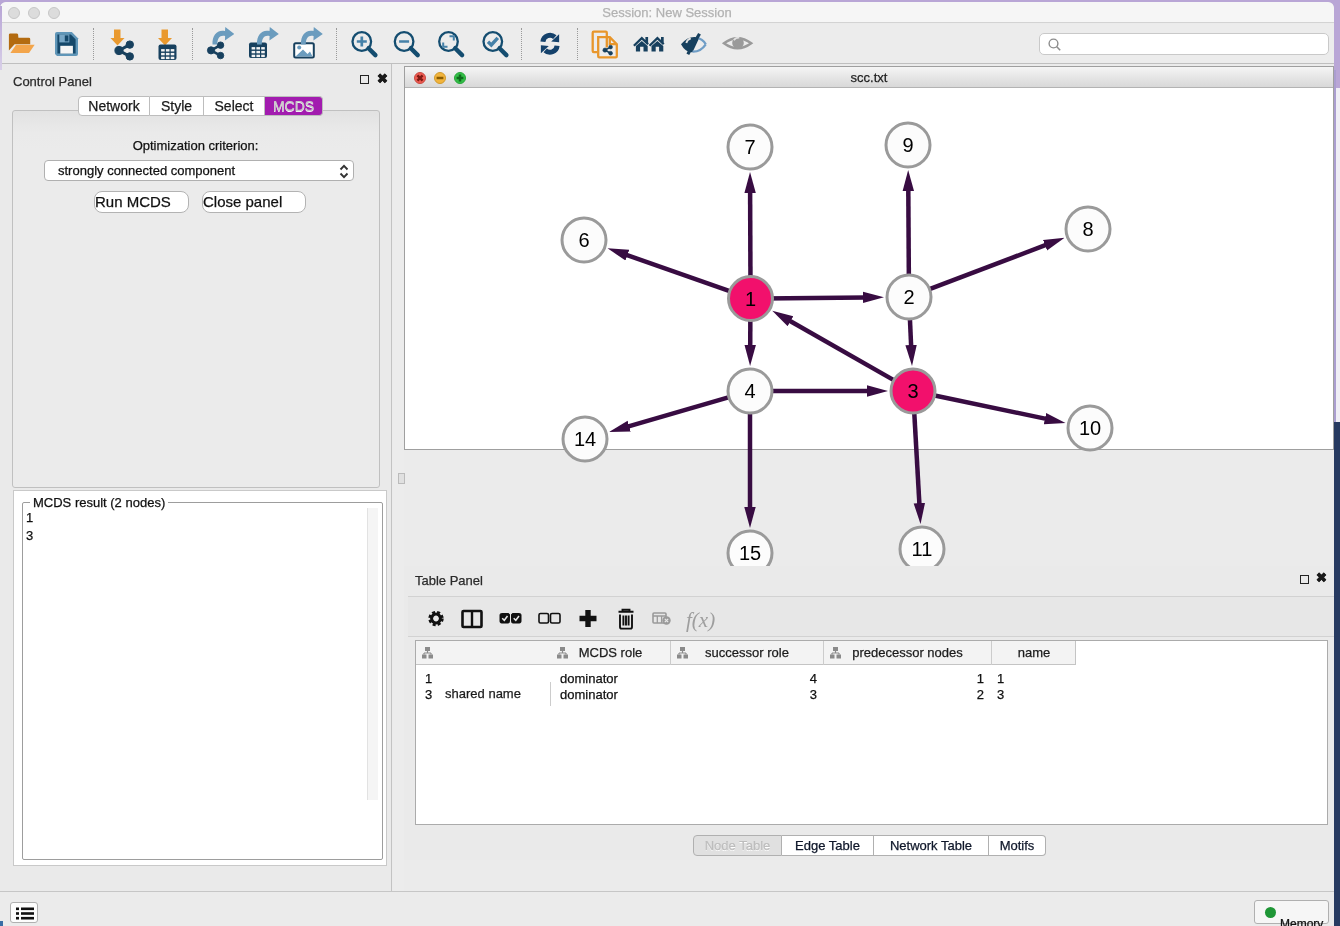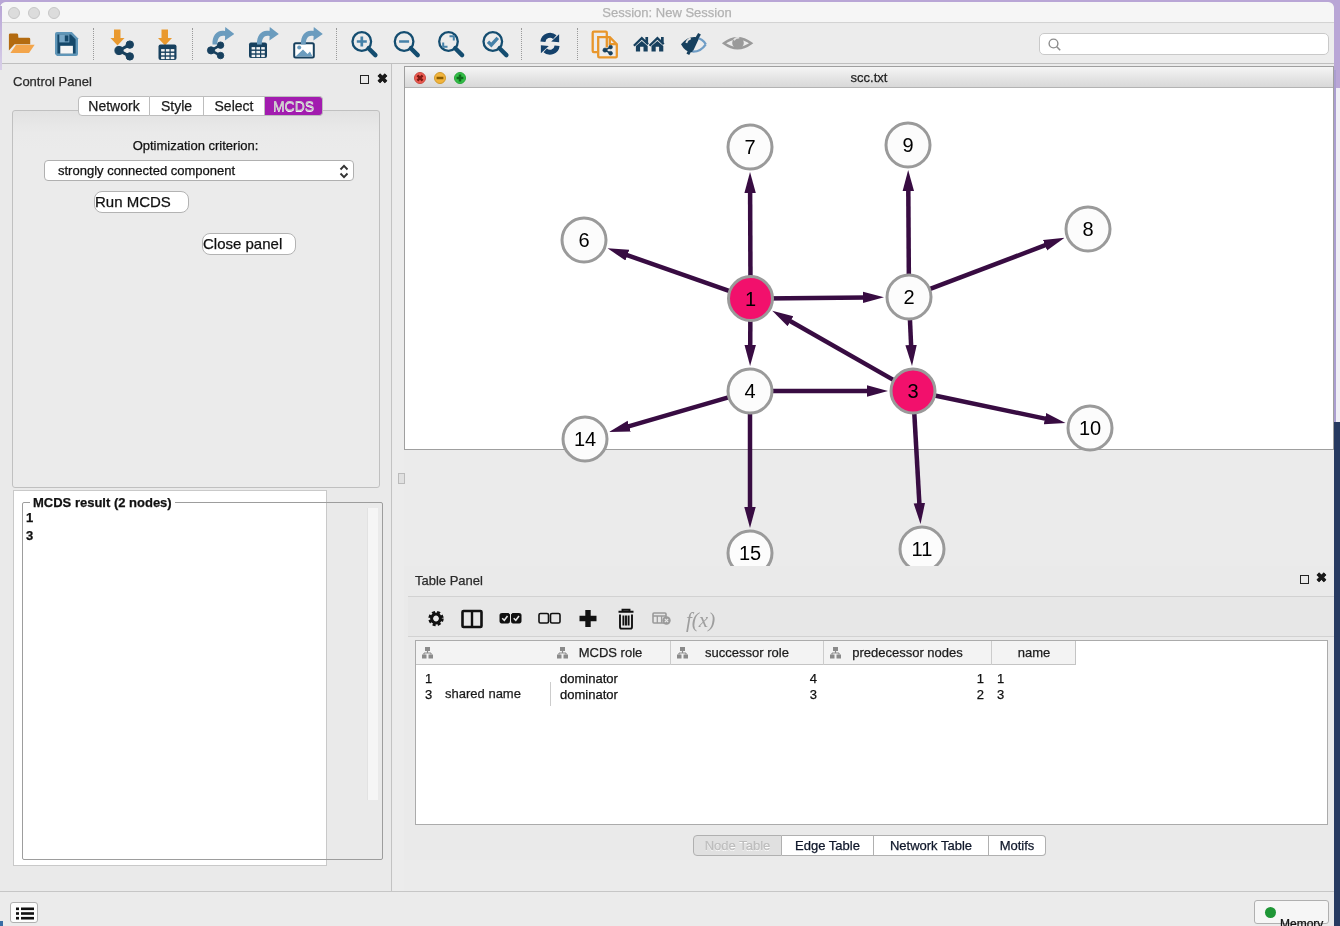--- a/index.html
+++ b/index.html
@@ -33,22 +33,22 @@
   font-size:14px; color:#1a1a1a; text-align:center; line-height:19px; z-index:2; }
 #tabpanel { position:absolute; left:12px; top:46px; width:368px; height:378px;
   background:linear-gradient(#e2e2e2 0px, #eaeaea 22px, #ebebeb 40px); border:1px solid #c0c0c0; border-radius:3px; z-index:1; }
 #optlabel { position:absolute; left:0; top:74px; width:100%; text-align:center;
   font-size:13px; color:#111; z-index:2; }
 #combo { position:absolute; left:44px; top:96px; width:310px; height:21px; background:#fff;
   border:1px solid #b0b0b0; border-radius:4px; font-size:13px; color:#111; line-height:19px;
   padding-left:13px; z-index:2; }
 .btn { position:absolute; top:127px; height:22px; background:#fff; border:1px solid #b3b3b3;
   border-radius:8px; font-size:15px; color:#111; text-align:left; line-height:20px; z-index:2; }
-#mcdsbox { position:absolute; left:13px; top:426px; width:314px; height:376px; background:#fff;
-  border:1px solid #c9c9c9;font-weight:bold; }
+#mcdsbox { position:absolute; left:13px; top:426px; width:374px; height:376px; background:#fff;
+  border:1px solid #c9c9c9; }
 #fieldset { position:absolute; left:8px; top:11px; width:361px; height:358px;
   border:1px solid #9d9d9d; border-radius:2px; }
 #legend { position:absolute; left:16px; top:4px; background:#fff; padding:0 3px;
   font-size:13px; color:#111; }
 #mcdstext { position:absolute; left:12px; top:18px; font-size:13px; color:#111; line-height:17.5px; }
 #mcdsscroll { position:absolute; left:353px; top:17px; width:11px; height:292px;
   background:#f5f5f5; border-left:1px solid #e2e2e2; }
 
 #vsplit { position:absolute; left:393px; top:62px; width:11px; height:827px; background:#ececec; }
 #vhandle { position:absolute; left:5px; top:409px; width:7px; height:11px;
@@ -246,21 +246,21 @@
     <div class="tab" style="left:265px; width:58px; border-left:none; border-radius:0 4px 4px 0; background:#a21caf; color:#c9c9c9; text-shadow:0 1px 0 #fff;">MCDS</div>
     <div id="tabpanel"></div>
     <div id="optlabel">Optimization criterion:</div>
     <div id="combo">strongly connected component
       <svg style="position:absolute; right:4px; top:3px;" width="10" height="15" viewBox="0 0 10 15">
         <path d="M1.5 5.5 L5 1.8 L8.5 5.5" fill="none" stroke="#333" stroke-width="1.9"></path>
         <path d="M1.5 9.5 L5 13.2 L8.5 9.5" fill="none" stroke="#333" stroke-width="1.9"></path>
       </svg>
     </div>
     <div class="btn" style="left:94px; width:95px;">Run MCDS</div>
-    <div class="btn" style="left:202px; width:94px;margin-top:42px;">Close panel</div>
+    <div class="btn" style="left:202px; width:104px;">Close panel</div>
     <div id="mcdsbox">
       <div id="fieldset"></div>
       <div id="legend">MCDS result (2 nodes)</div>
       <div id="mcdstext">1<br>3</div>
       <div id="mcdsscroll"></div>
     </div>
   </div>
   <div id="vsplit">
         <div id="vhandle"></div>
       </div>

